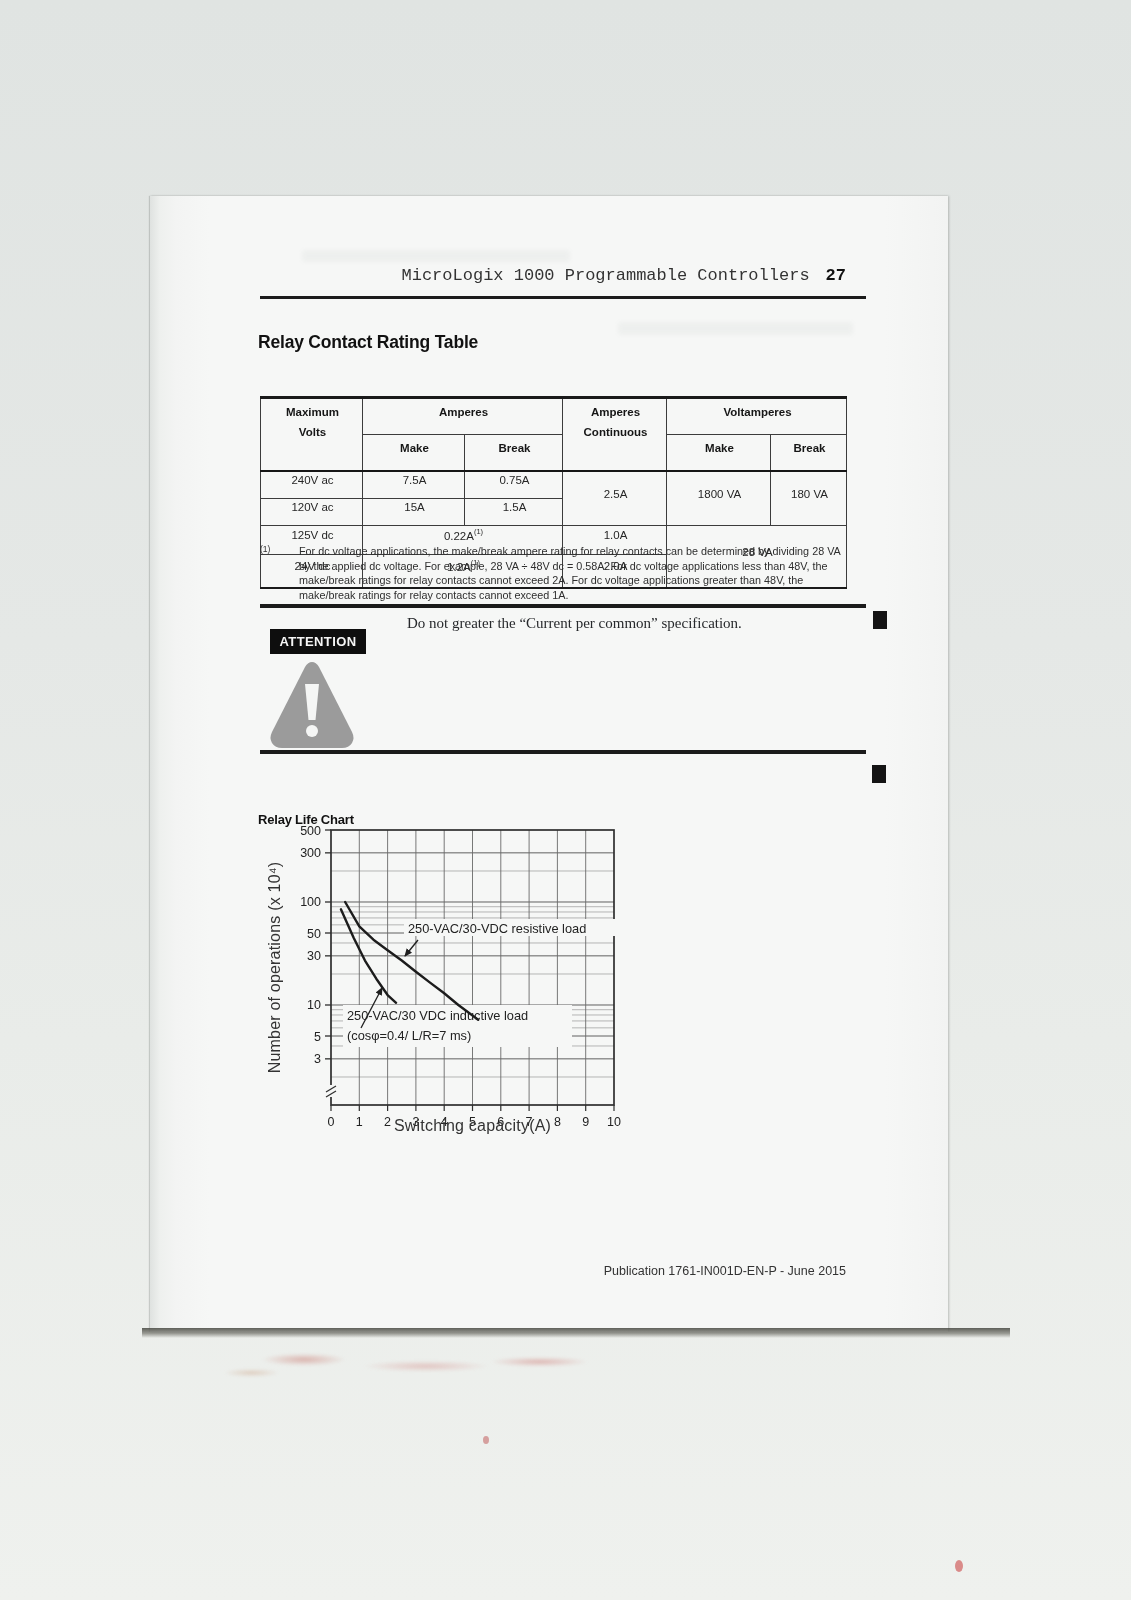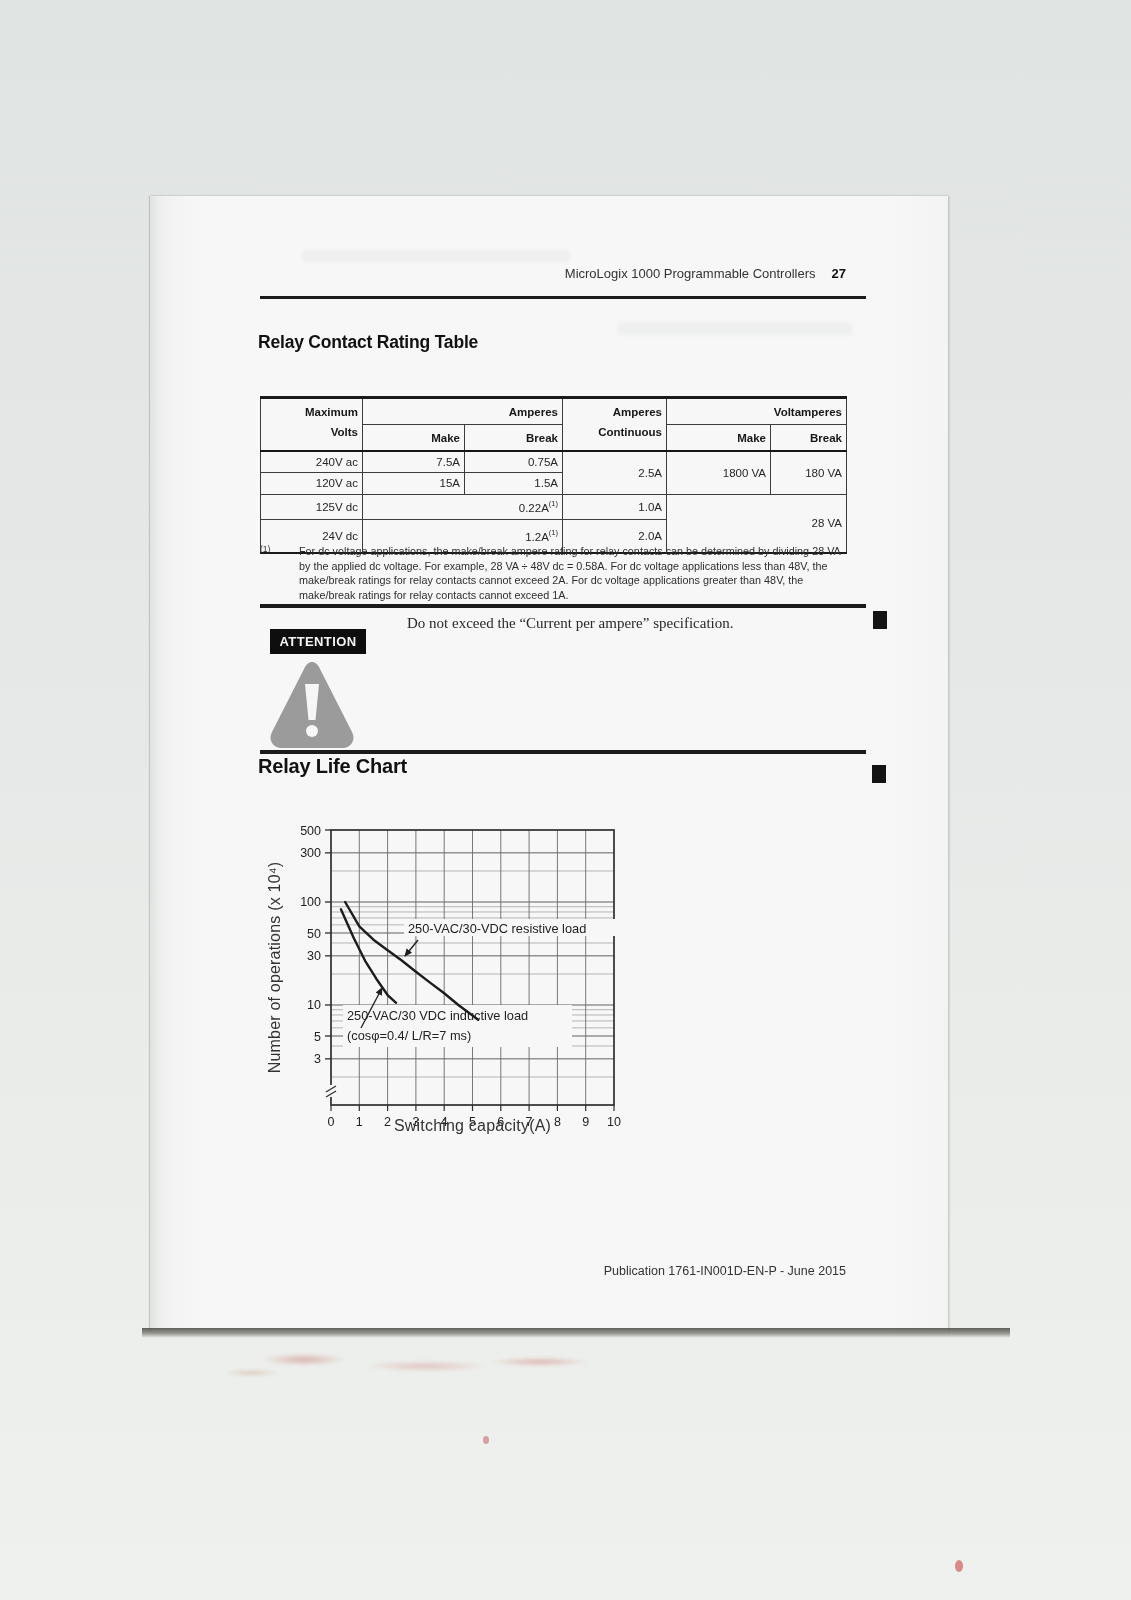--- a/index.html
+++ b/index.html
@@ -24,36 +24,36 @@
   }
   
   .rule{position:absolute;background:#1b1b1b;height:4px;}
   .rule-header{left:260px;top:296px;width:606px;height:3px;}
   .rule-att-top{left:260px;top:604px;width:606px;}
   .rule-att-bottom{left:260px;top:750px;width:606px;}
   .reg-mark{position:absolute;width:14px;height:18px;background:#141414;}
   .reg-mark-1{left:873px;top:611px;}
   .reg-mark-2{left:872px;top:765px;}
   
-  .doc-header{position:absolute;left:300px;top:266px;width:546px;text-align:right;font-size:13px;color:#333;}
+  .doc-header{position:absolute;left:300px;top:266px;width:546px;text-align:right;font-size:17px;color:#333;font-family:Liberation Mono, monospace;}
   .doc-header .pagenum{font-weight:bold;color:#111;margin-left:16px;}
   .doc-footer{position:absolute;left:500px;top:1264px;width:346px;text-align:right;font-size:12.5px;color:#333;}
   
   .sec-title{position:absolute;font-weight:bold;color:#111;letter-spacing:-.2px;}
   .sec-title-rating{left:258px;top:332px;font-size:17.5px;text-align:right;}
-  .sec-title-chart{left:258px;top:755px;font-size:20px;}
+  .sec-title-chart{left:258px;top:812px;font-size:13px;}
   
   .rating-table{
     position:absolute;left:260px;top:396px;width:586px;
     border-collapse:collapse;table-layout:fixed;
     font-size:11.5px;color:#262626;
   }
   .rating-table th,.rating-table td{
     border:1.5px solid #3c3c3c;
-    padding:2px 4px 2px 6px;text-align:right;font-weight:normal;
+    padding:2px 4px 12px 6px;text-align:center;font-weight:normal;
   }
   .rating-table thead th{font-weight:bold;vertical-align:top;padding-top:3px;line-height:20px;color:#161616;}
   .rating-table thead tr:first-child th{border-top:3px solid #1a1a1a;}
   .rating-table tbody tr:first-child td{border-top:2.5px solid #161616;}
   .rating-table tbody tr:last-child td{border-bottom:2.5px solid #1a1a1a;}
   td.va-span{border-bottom:2.5px solid #1a1a1a;}
   .rating-table tbody td{vertical-align:middle;}
   .hr1{height:22px;} .hr2{height:22px;}
   .br1{height:21px;} .br2{height:22px;} .br3{height:25px;} .br4{height:34px;}
   .wrapnarrow{display:inline-block;width:68px;}
@@ -164,21 +164,21 @@
     </tbody>
   </table>
 
   <div class="footnote">
     <span class="fn-marker">(1)</span>
     <span class="fn-text">For dc voltage applications, the make/break ampere rating for relay contacts can be determined by dividing 28 VA by the applied dc voltage. For example, 28 VA ÷ 48V dc = 0.58A. For dc voltage applications less than 48V, the make/break ratings for relay contacts cannot exceed 2A. For dc voltage applications greater than 48V, the make/break ratings for relay contacts cannot exceed 1A.</span>
   </div>
 
   <div class="rule rule-att-top"></div>
   <div class="attention-box">ATTENTION</div>
-  <div class="attention-text">Do not exceed the “Current per ampere” specification.</div>
+  <div class="attention-text">Do not greater the “Current per common” specification.</div>
 
   <svg class="warning-triangle" width="92" height="94" viewBox="0 0 92 94">
     <path d="M46 4 Q50 4 53 9 L86 74 Q89 80 86 85 Q83 90 76 90 L16 90 Q9 90 6 85 Q3 80 6 74 L39 9 Q42 4 46 4 Z" fill="#9b9b9b"></path>
     <path d="M39 26 L53 26 L49.5 62 L42.5 62 Z" fill="#f5f6f5"></path>
     <circle cx="46" cy="73" r="6" fill="#f5f6f5"></circle>
   </svg>
 
   <div class="rule rule-att-bottom"></div>
 
   <div class="reg-mark reg-mark-1"></div>

